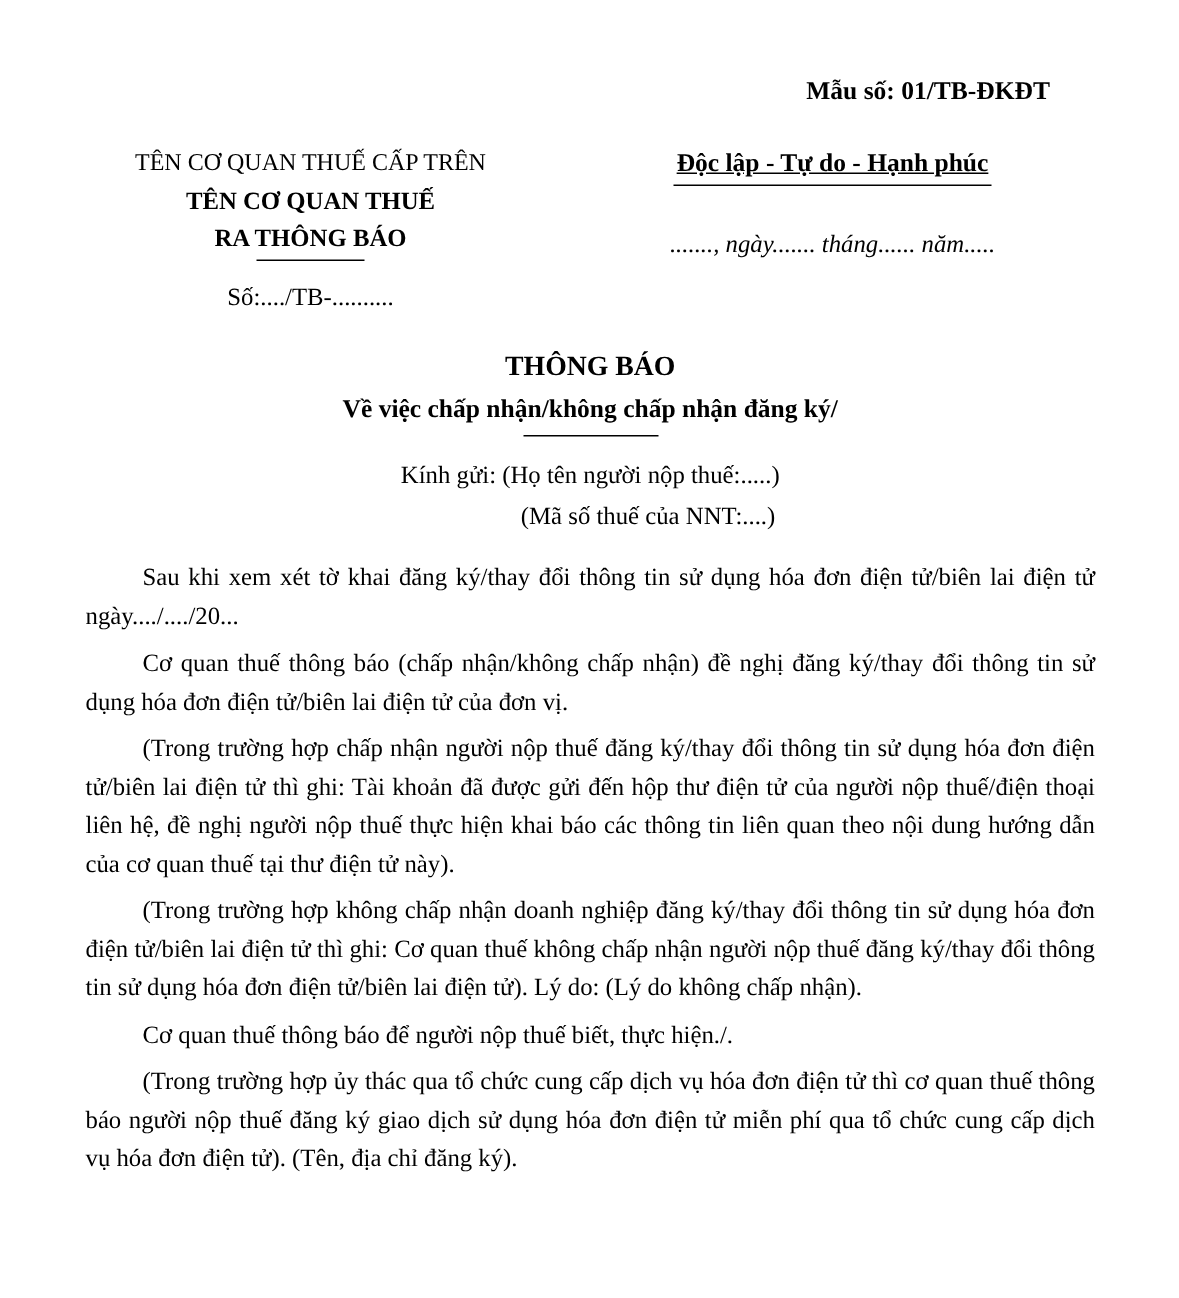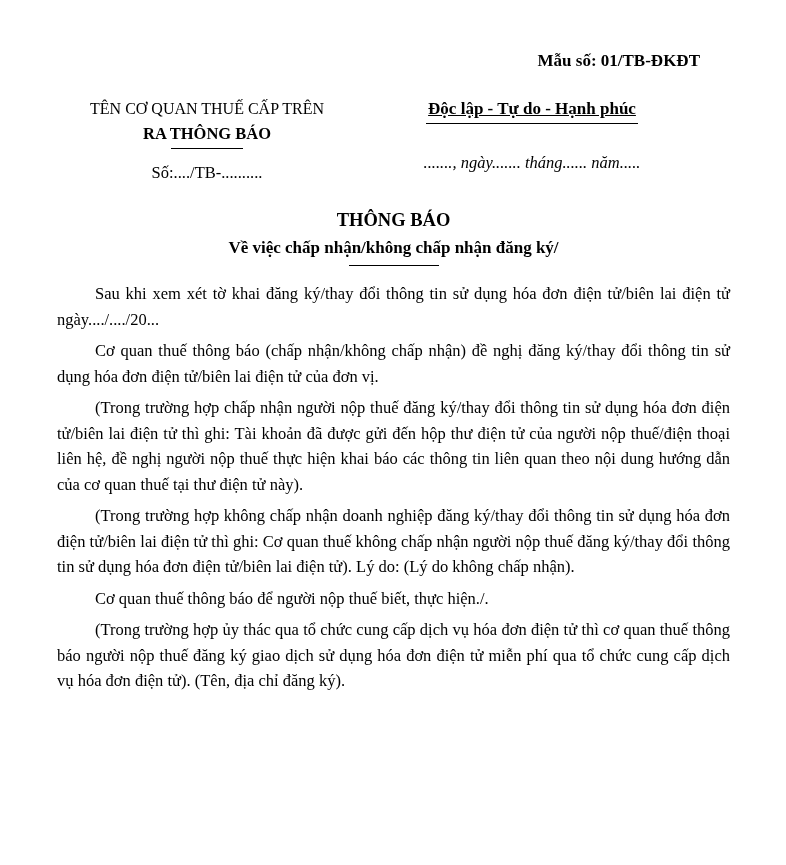--- a/index.html
+++ b/index.html
@@ -3,21 +3,21 @@
 <meta charset="utf-8">
 <style>
   html, body { margin: 0; padding: 0; background: #ffffff; }
   .page {
     width: 786px; height: 865px; box-sizing: border-box;
     background: #ffffff; color: #000000;
     font-family: "Liberation Serif", "DejaVu Serif", serif;
     padding: 50px 56px 0 57px; overflow: hidden;
   }
   .form-no { text-align: right; padding-right: 30px; font-weight: bold; font-size: 17px; line-height: 22px; }
-  .header { display: flex; margin-top: 24px; }
+  .header { display: flex; justify-content: space-between; margin-top: 24px; }
   .header-left { width: 300px; text-align: center; font-size: 16px; line-height: 25px; }
   .header-right { width: 350px; text-align: center; font-size: 16px; line-height: 25px; }
   .org-line2, .org-line3 { font-weight: bold; font-size: 16.5px; }
   .org-rule { width: 72px; border-top: 1.5px solid #000; margin: 2px auto 0; height: 0; }
   .doc-no { margin-top: 11px; font-size: 16.5px; }
   .nat-title { font-weight: bold; font-size: 16px; }
   .motto { font-weight: bold; font-size: 17px; display: inline-block; border-bottom: 1.5px solid #000; padding: 0 2px 2px; text-decoration: underline; }
   .date-line { font-style: italic; margin-top: 26px; font-size: 16.5px; }
   .title-block { text-align: center; margin-top: 21px; }
   .doc-title { font-weight: bold; font-size: 18.5px; line-height: 28px; }
@@ -32,36 +32,43 @@
 </head>
 <body>
 
 <div class="page">
 
   <div class="form-no">Mẫu số: 01/TB-ĐKĐT</div>
 
   <div class="header">
     <div class="header-left">
       <div class="org-line1">TÊN CƠ QUAN THUẾ CẤP TRÊN</div>
+      <div class="org-line2">TÊN CƠ QUAN THUẾ</div>
       <div class="org-line3">RA THÔNG BÁO</div>
       <div class="org-rule"></div>
       <div class="doc-no">Số:..../TB-..........</div>
     </div>
     <div class="header-right">
       <div><span class="motto">Độc lập - Tự do - Hạnh phúc</span></div>
       <div class="date-line">......., ngày....... tháng...... năm.....</div>
     </div>
   </div>
 
   <div class="title-block">
     <div class="doc-title">THÔNG BÁO</div>
     <div class="doc-sub">Về việc chấp nhận/không chấp nhận đăng ký/</div>
     <div class="title-rule"></div>
   </div>
 
+  <div class="salutation">
+    <div class="salutation-inner">
+      <div>Kính gửi: (Họ tên người nộp thuế:.....)</div>
+      <div class="salutation-line2">(Mã số thuế của NNT:....)</div>
+    </div>
+  </div>
 
   <div class="body-text">
     <p>Sau khi xem xét tờ khai đăng ký/thay đổi thông tin sử dụng hóa đơn điện tử/biên lai điện tử ngày..../..../20...</p>
     <p>Cơ quan thuế thông báo (chấp nhận/không chấp nhận) đề nghị đăng ký/thay đổi thông tin sử dụng hóa đơn điện tử/biên lai điện tử của đơn vị.</p>
     <p>(Trong trường hợp chấp nhận người nộp thuế đăng ký/thay đổi thông tin sử dụng hóa đơn điện tử/biên lai điện tử thì ghi: Tài khoản đã được gửi đến hộp thư điện tử của người nộp thuế/điện thoại liên hệ, đề nghị người nộp thuế thực hiện khai báo các thông tin liên quan theo nội dung hướng dẫn của cơ quan thuế tại thư điện tử này).</p>
     <p>(Trong trường hợp không chấp nhận doanh nghiệp đăng ký/thay đổi thông tin sử dụng hóa đơn điện tử/biên lai điện tử thì ghi: Cơ quan thuế không chấp nhận người nộp thuế đăng ký/thay đổi thông tin sử dụng hóa đơn điện tử/biên lai điện tử). Lý do: (Lý do không chấp nhận).</p>
     <p>Cơ quan thuế thông báo để người nộp thuế biết, thực hiện./.</p>
     <p>(Trong trường hợp ủy thác qua tổ chức cung cấp dịch vụ hóa đơn điện tử thì cơ quan thuế thông báo người nộp thuế đăng ký giao dịch sử dụng hóa đơn điện tử miễn phí qua tổ chức cung cấp dịch vụ hóa đơn điện tử). (Tên, địa chỉ đăng ký).</p>
   </div>
 

